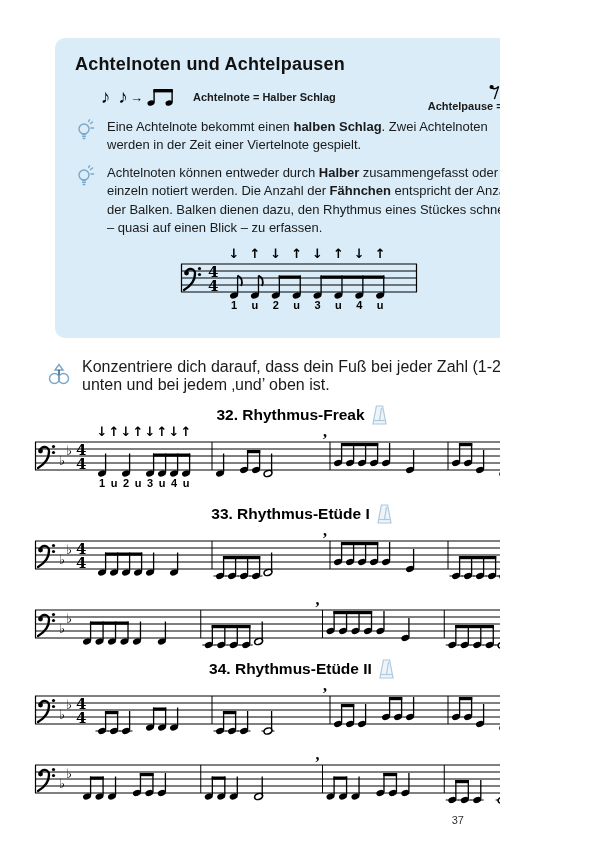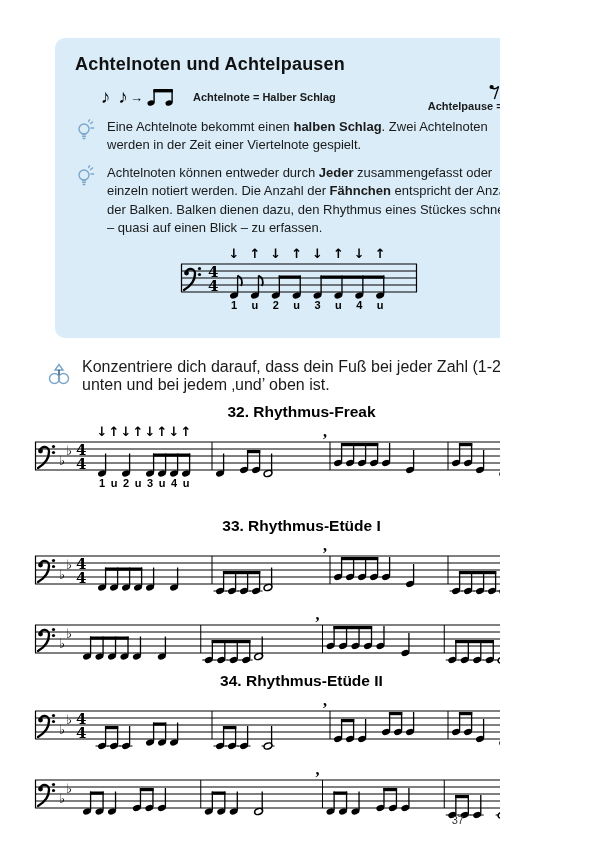--- a/index.html
+++ b/index.html
@@ -14,27 +14,27 @@
   .legend .lbl{font-size:11px;margin-left:18px;white-space:nowrap;font-weight:bold;}
   .legend .rest-wrap{margin-left:74px;display:flex;align-items:center;flex-direction:column;}
   .tip{display:flex;margin:9px 0 0 0;}
   .tip .ticon{flex:0 0 32px;padding-top:1px;}
   .tip p{margin:0;font-size:13px;line-height:1.42;width:430px;}
   .example-wrap{display:flex;justify-content:center;margin-top:2px;}
   .foot-tip{display:flex;margin:20px 0 0 46px;width:510px;align-items:center;}
   .foot-tip .ticon{flex:0 0 36px;}
   .foot-tip p{margin:0;font-size:16px;}
   .exercise{margin-left:33px;width:537px;}
-  .ex-title{display:flex;justify-content:center;align-items:center;gap:7px;height:22px;flex-direction:column;}
+  .ex-title{display:flex;justify-content:center;align-items:center;gap:7px;height:22px;}
   .ex-title h2{margin:0;font-size:15.5px;font-weight:700;color:#000;}
   .staff-ex{display:block;width:537px;height:64px;}
   .staff-gap{height:5px;}
   .staff-example{display:block;width:240px;height:80px;}
   .ex32{margin-top:10px;}
-  .ex33{margin-top:28px;}
+  .ex33{margin-top:13px;}
   .ex34{}
   .page-number{position:absolute;right:36px;bottom:23px;font-size:11px;color:#333;}
 </style>
 </head>
 <body>
 
 <div class="page">
 
   <section class="infobox">
     <h1>Achtelnoten und Achtelpausen</h1>
@@ -84,21 +84,21 @@
     <div class="tip">
       <span class="ticon">
         <svg width="20" height="22" viewBox="0 0 20 22">
           <g fill="none" stroke="#7aa6ca" stroke-width="1.4" stroke-linecap="round">
             <circle cx="9" cy="10" r="5"></circle>
             <path d="M7.2,15 L10.8,15 M7.6,17.3 L10.4,17.3 M8.2,19.5 L9.8,19.5"></path>
             <path d="M15.5,4.5 L17.5,3 M16,9 L18.5,9 M13.5,2.5 L14.5,0.8"></path>
           </g>
         </svg>
       </span>
-      <p><span>Achtelnoten können entweder durch </span><b>Jeder</b><span> zusammengefasst oder einzeln notiert werden. Die Anzahl der </span><b>Fähnchen</b><span> entspricht der Anzahl der Balken. Balken dienen dazu, den Rhythmus eines Stückes schneller – quasi auf einen Blick – zu erfassen.</span></p>
+      <p><span>Achtelnoten können entweder durch </span><b>Halber</b><span> zusammengefasst oder einzeln notiert werden. Die Anzahl der </span><b>Fähnchen</b><span> entspricht der Anzahl der Balken. Balken dienen dazu, den Rhythmus eines Stückes schneller – quasi auf einen Blick – zu erfassen.</span></p>
     </div>
 
     <div class="example-wrap">
       <svg class="staff-example" viewBox="0 0 240 80">
           <line x1="2" y1="24" x2="238" y2="24" stroke="#000" stroke-width="1"></line>
           <line x1="2" y1="31" x2="238" y2="31" stroke="#000" stroke-width="1"></line>
           <line x1="2" y1="38" x2="238" y2="38" stroke="#000" stroke-width="1"></line>
           <line x1="2" y1="45" x2="238" y2="45" stroke="#000" stroke-width="1"></line>
           <line x1="2" y1="52" x2="238" y2="52" stroke="#000" stroke-width="1"></line>
           <line x1="2.5" y1="24" x2="2.5" y2="52" stroke="#000" stroke-width="1.2"></line>

